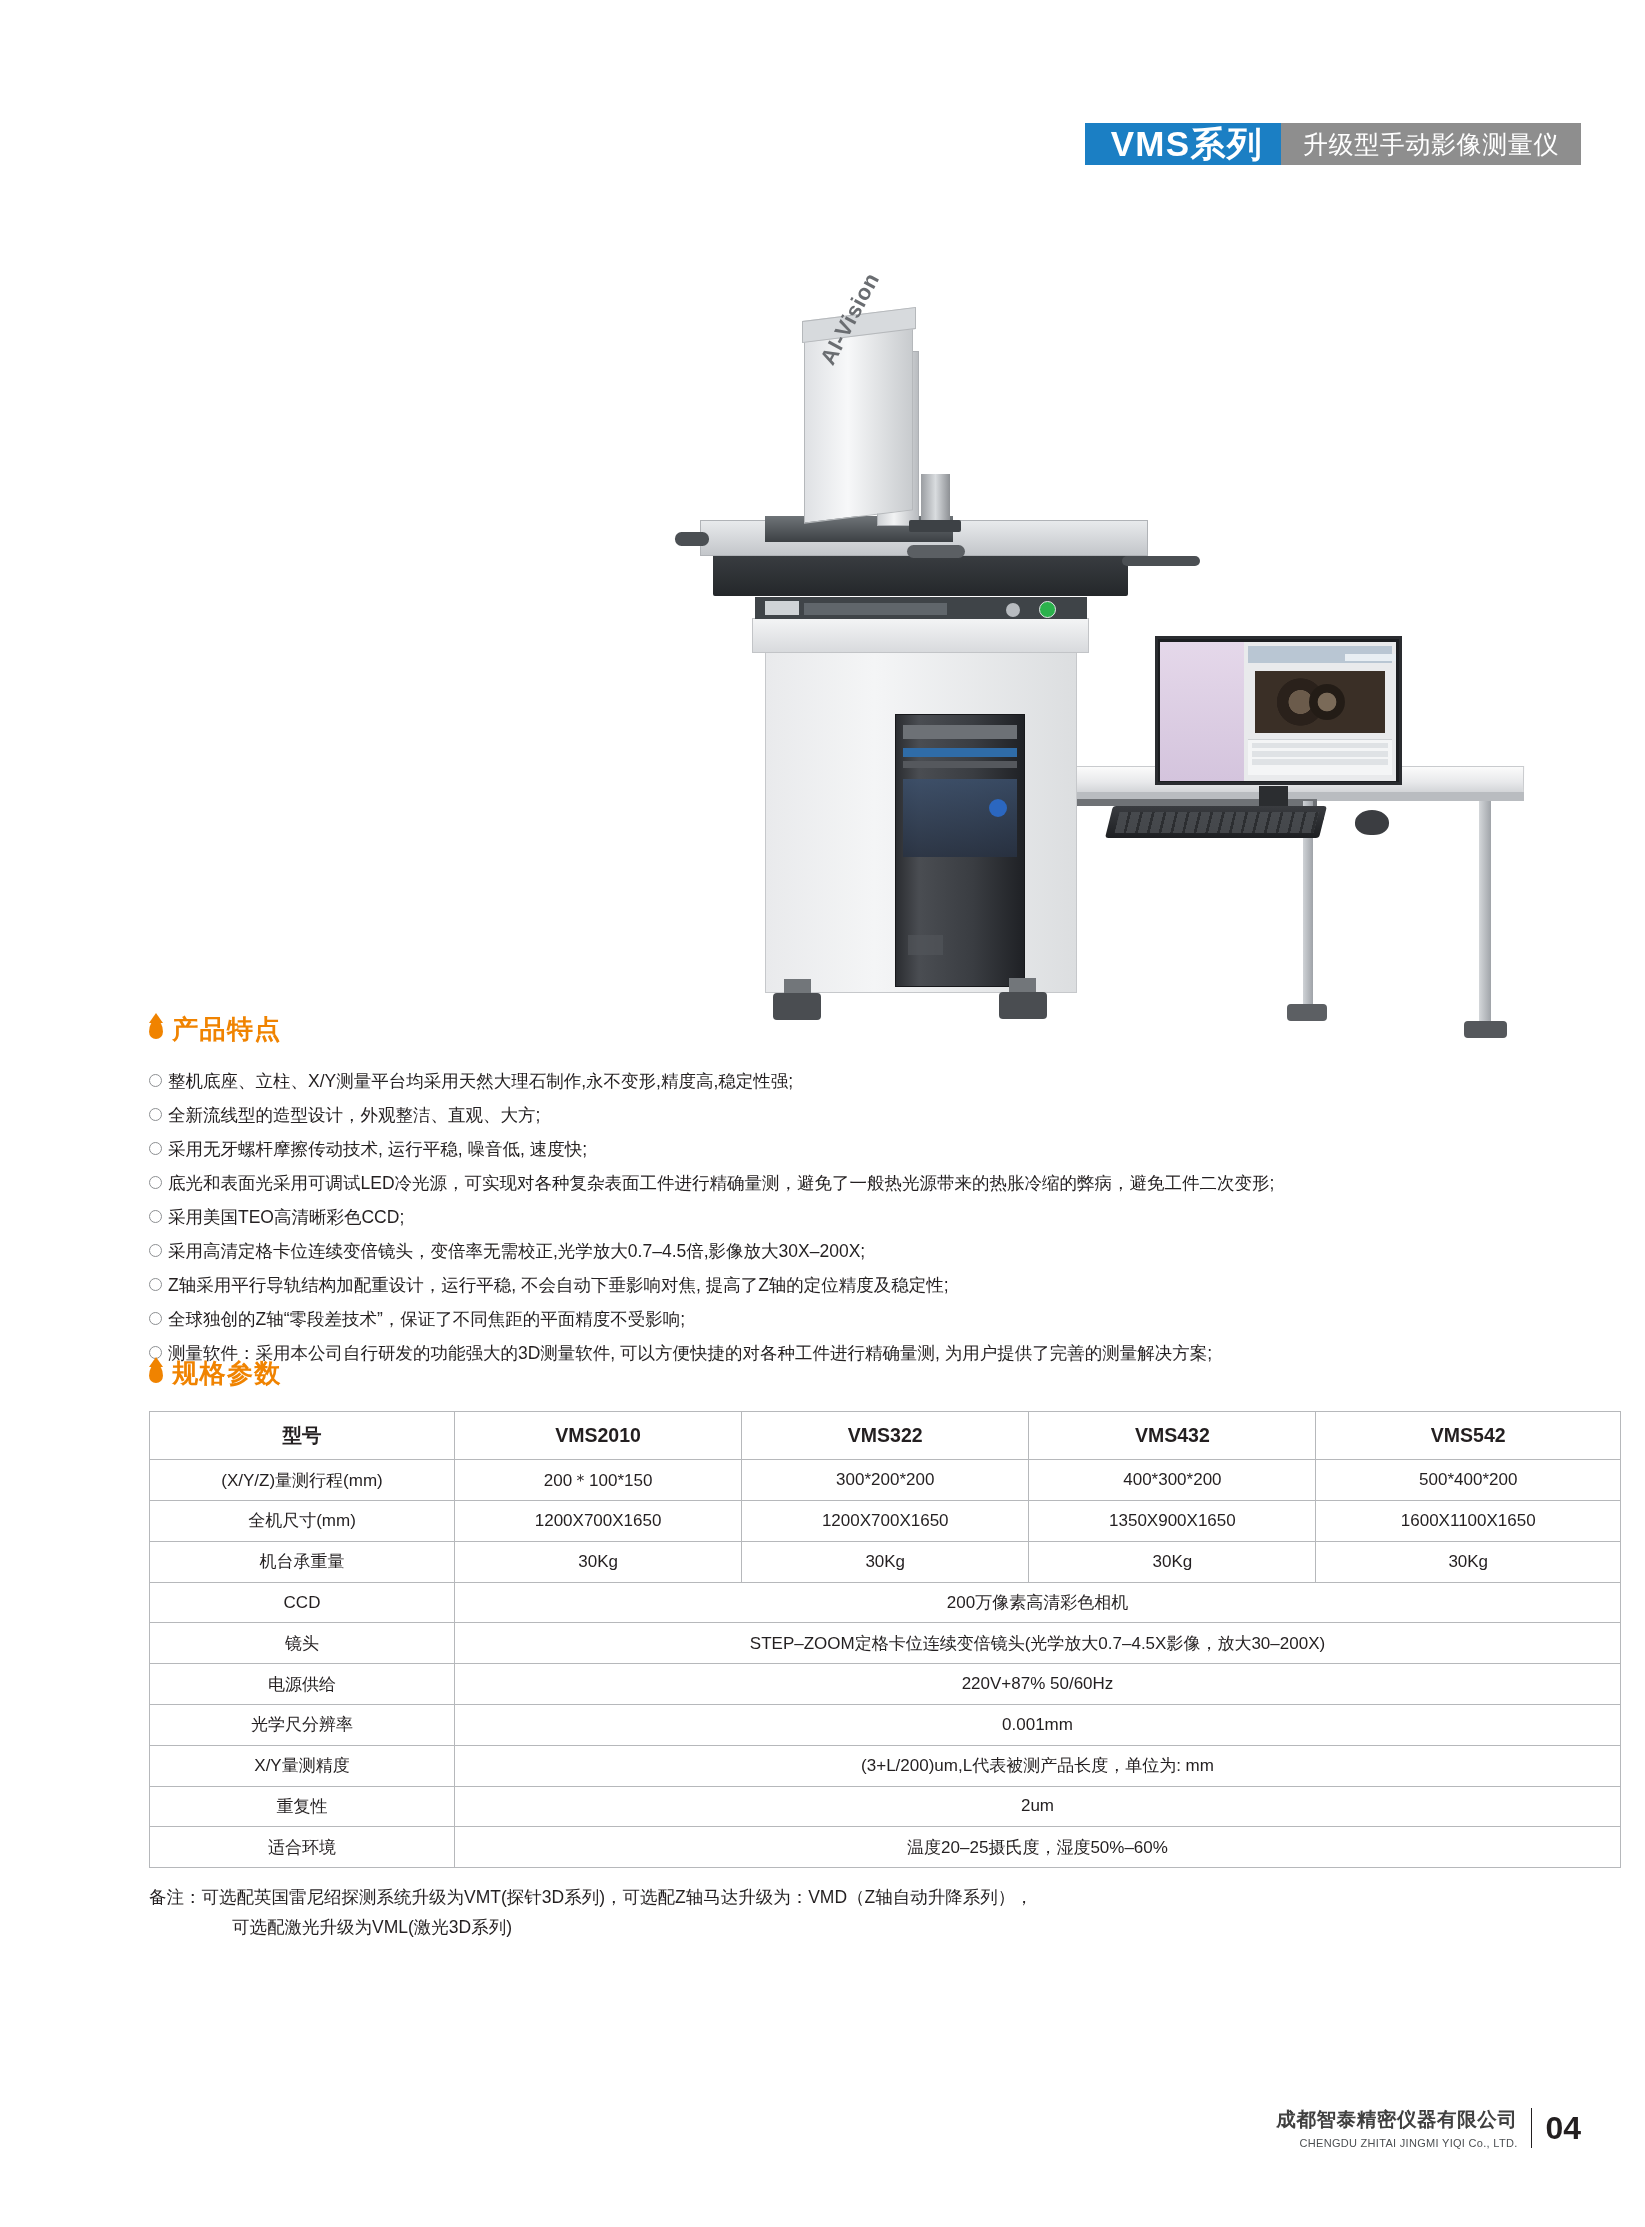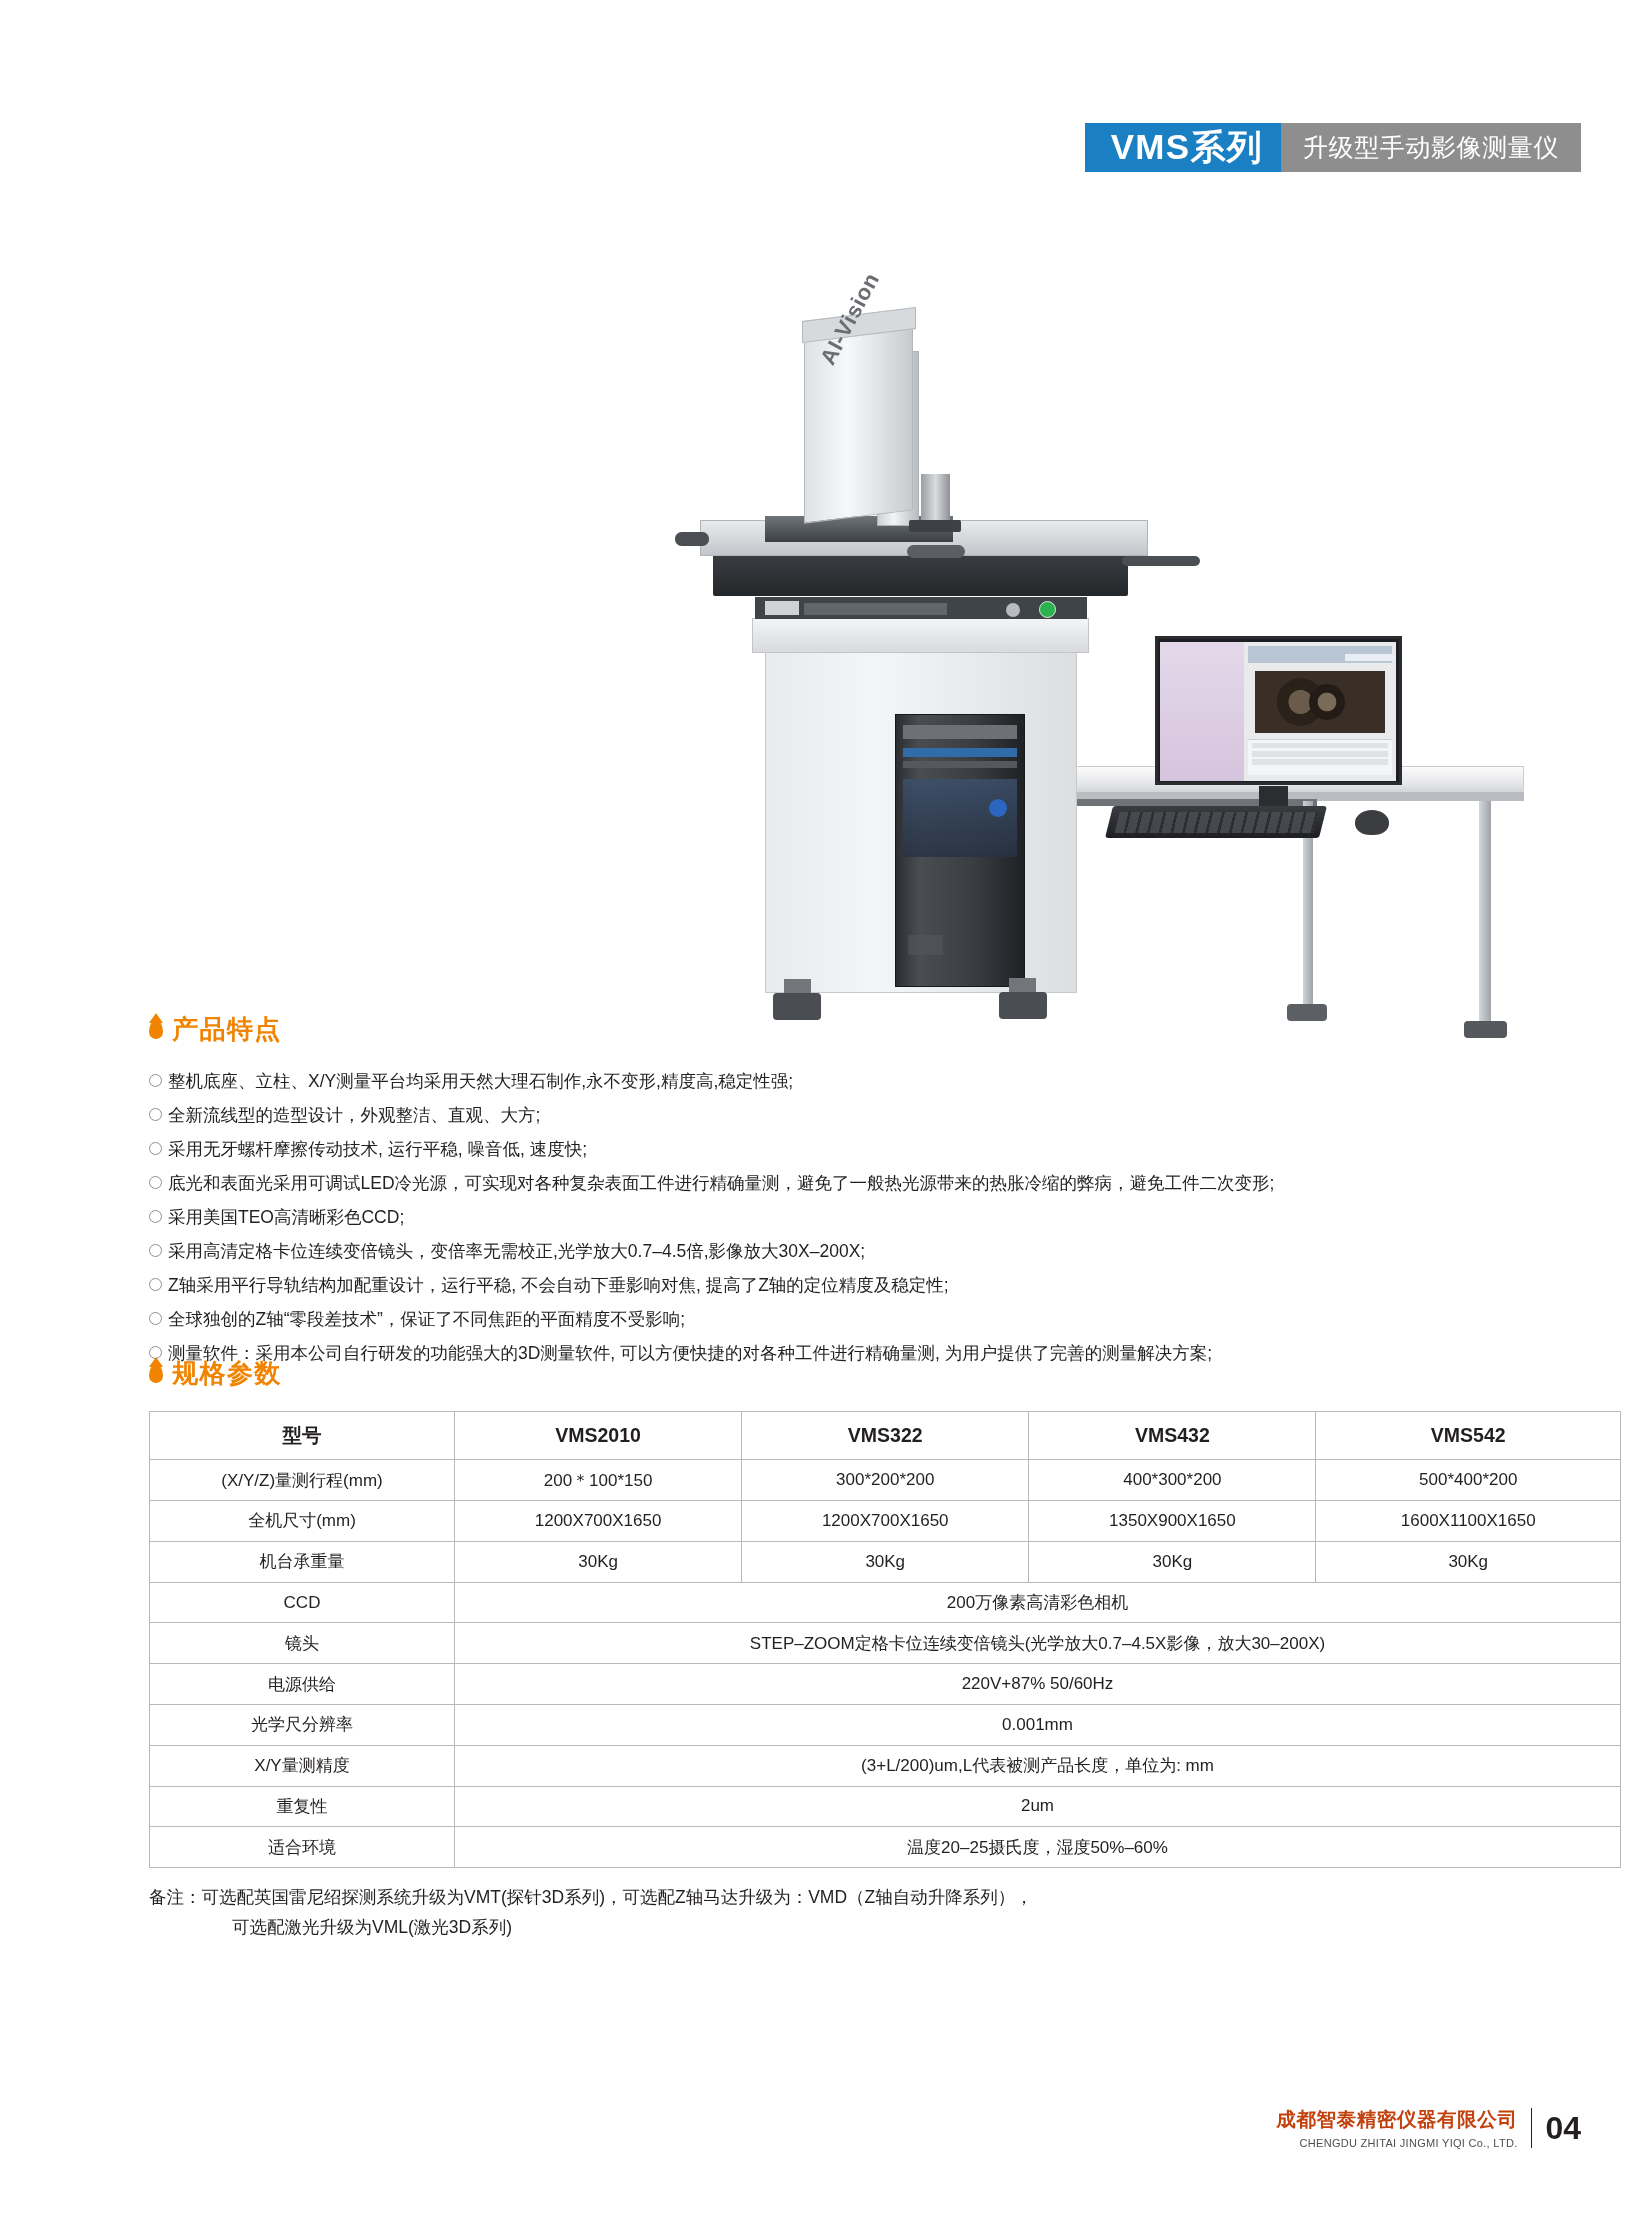--- a/index.html
+++ b/index.html
@@ -16,21 +16,21 @@
     overflow: hidden;
   }
 
   
   .header-banner {
     position: absolute;
     top: 123px;
     right: 65px;
     display: flex;
     align-items: stretch;
-    height: 49px;
+    height: 42px;
   }
   .banner-blue {
     background: #1b7fc4;
     color: #ffffff;
     font-size: 35px;
     font-weight: bold;
     letter-spacing: 1.3px;
     display: flex;
     align-items: center;
     padding: 0 18px 0 26px;
@@ -439,21 +439,21 @@
     right: 65px;
     bottom: 78px;
     display: flex;
     align-items: center;
     gap: 13px;
   }
   .footer-text { text-align: right; }
   .footer-cn {
     font-size: 19.5px;
     font-weight: bold;
-    color: #c2410c;
+    color: #404040;
     letter-spacing: 0.6px;
   }
   .footer-en {
     font-size: 11px;
     color: #4c4f52;
     letter-spacing: 0.3px;
     margin-top: 3.9px;
   }
   .footer-divider {
     width: 1.9px; height: 40px; background: #231f20;

